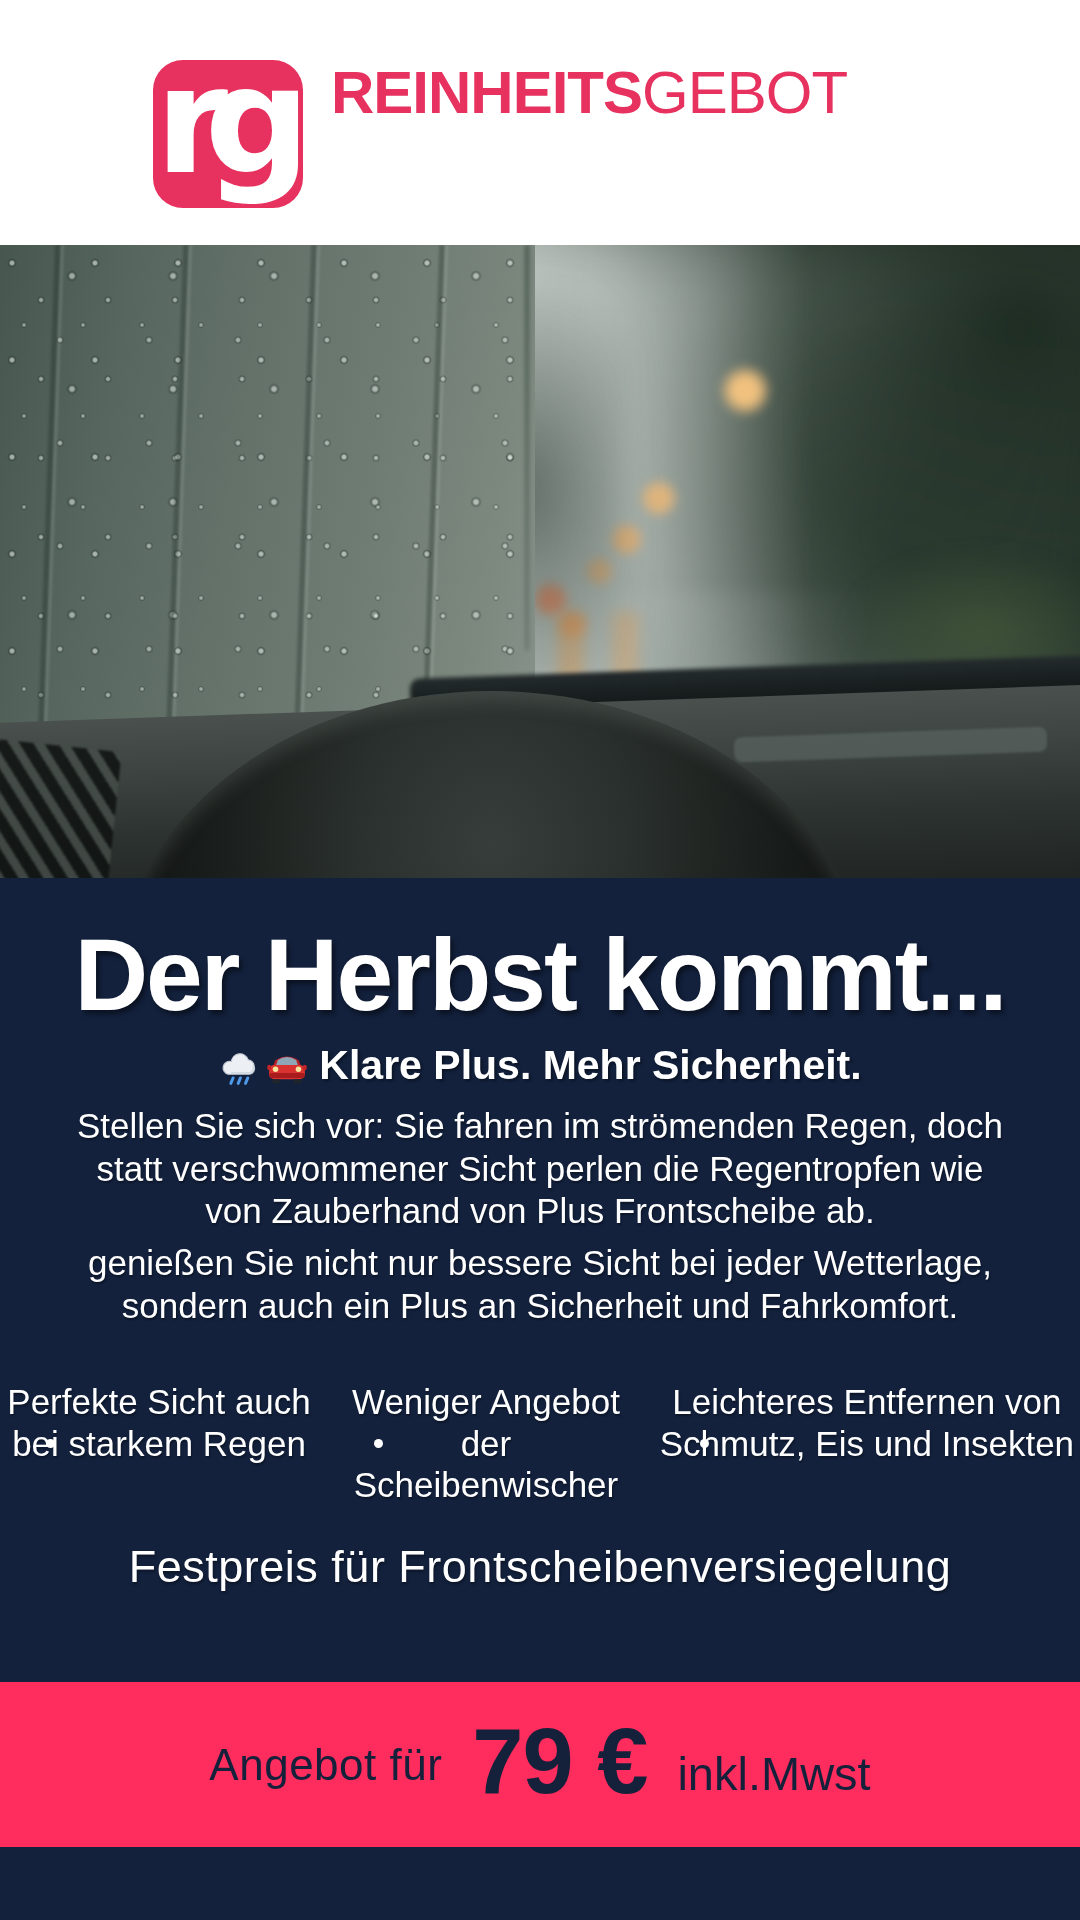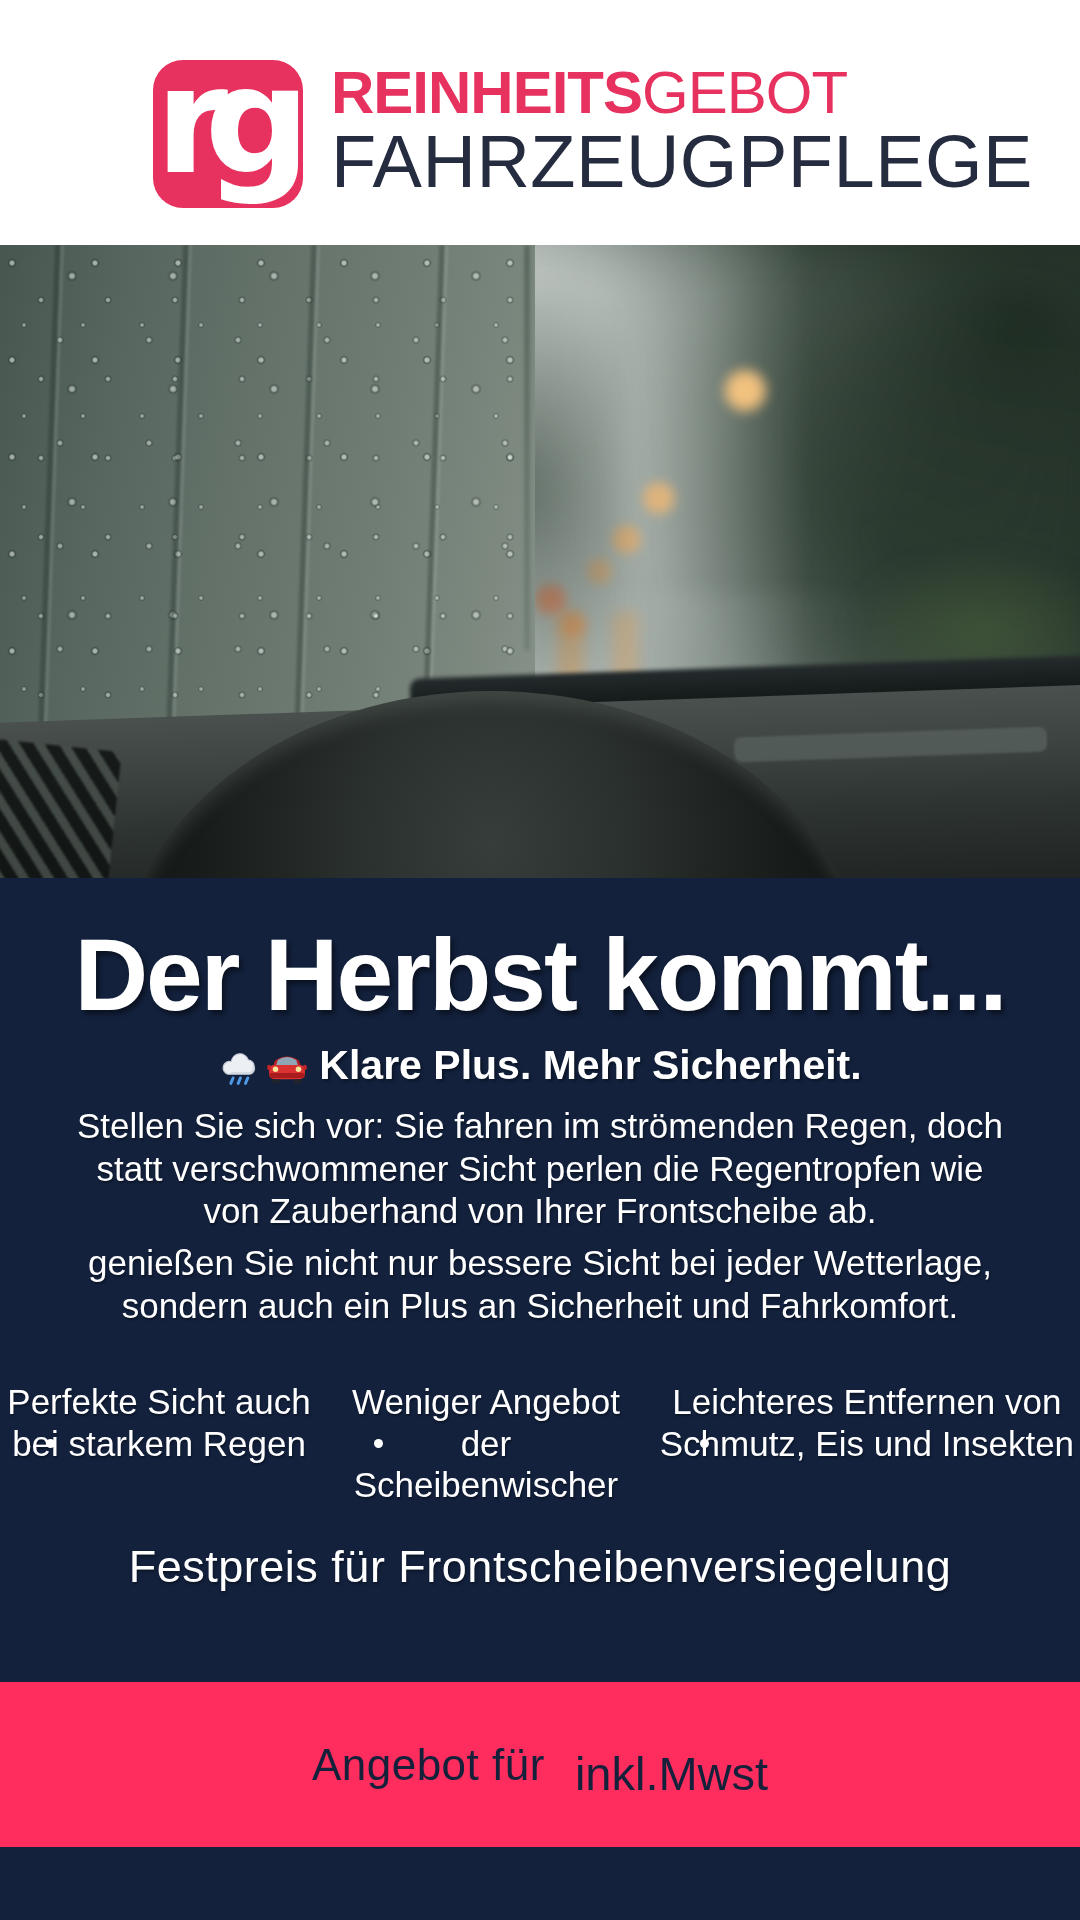--- a/index.html
+++ b/index.html
@@ -122,21 +122,20 @@
 
   <div class="header">
     <div class="logo">
       <div class="logo-icon">
         <span>rg</span>
       </div>
       <div class="wordmark">
         <div class="wm-line1">
           <span class="wm-bold">REINHEITS</span><span class="wm-light">GEBOT</span>
         </div>
-        <div class="wm-line2">FAHRZEUGPFLEGE</div>
       </div>
     </div>
   </div>
 
   <div class="photo">
     <div class="trees-right"></div>
     <div class="grass-right"></div>
     <div class="sky-haze"></div>
     <div class="road-sheen"></div>
     <div class="bokeh"></div>
@@ -178,21 +177,21 @@
           <rect x="8" y="38.5" width="9" height="4.5" rx="2.2" fill="#20252b"></rect>
           <rect x="31" y="38.5" width="9" height="4.5" rx="2.2" fill="#20252b"></rect>
         </svg>
       </span>
       <span class="subline-text">Klare Plus. Mehr Sicherheit.</span>
     </div>
 
     <div class="para">
       <div>Stellen Sie sich vor: Sie fahren im strömenden Regen, doch</div>
       <div>statt verschwommener Sicht perlen die Regentropfen wie</div>
-      <div>von Zauberhand von Ihrer Frontscheibe ab.</div>
+      <div>von Zauberhand von Plus Frontscheibe ab.</div>
     </div>
 
     <div class="para">
       <div>genießen Sie nicht nur bessere Sicht bei jeder Wetterlage,</div>
       <div>sondern auch ein Plus an Sicherheit und Fahrkomfort.</div>
     </div>
 
     <div class="bullets">
       <div class="bullet-row">
         <span class="bullet-dot"></span>
@@ -206,18 +205,19 @@
         <span class="bullet-dot"></span>
         <span>Leichteres Entfernen von Schmutz, Eis und Insekten</span>
       </div>
     </div>
 
     <div class="fixed-price">Festpreis für Frontscheibenversiegelung</div>
   </div>
 
   <div class="band">
     <span class="band-prefix">Angebot für</span>
+    <span class="band-price">79 €</span>
     <span class="band-vat">inkl.Mwst</span>
   </div>
 
   <div class="footer"></div>
 
 </div>
 
 </body></html>

